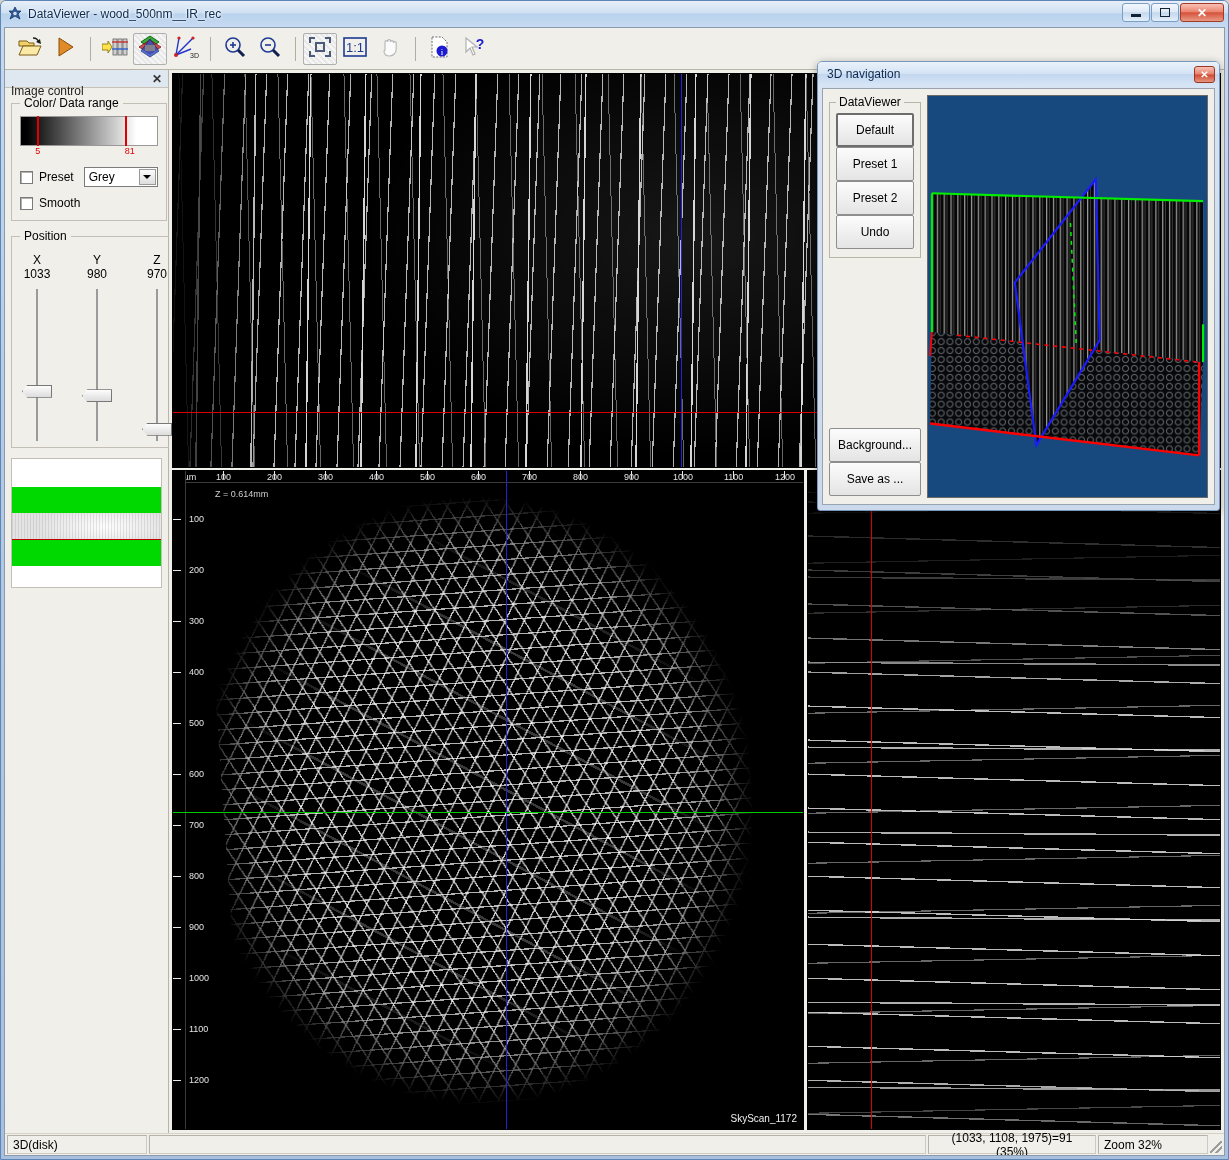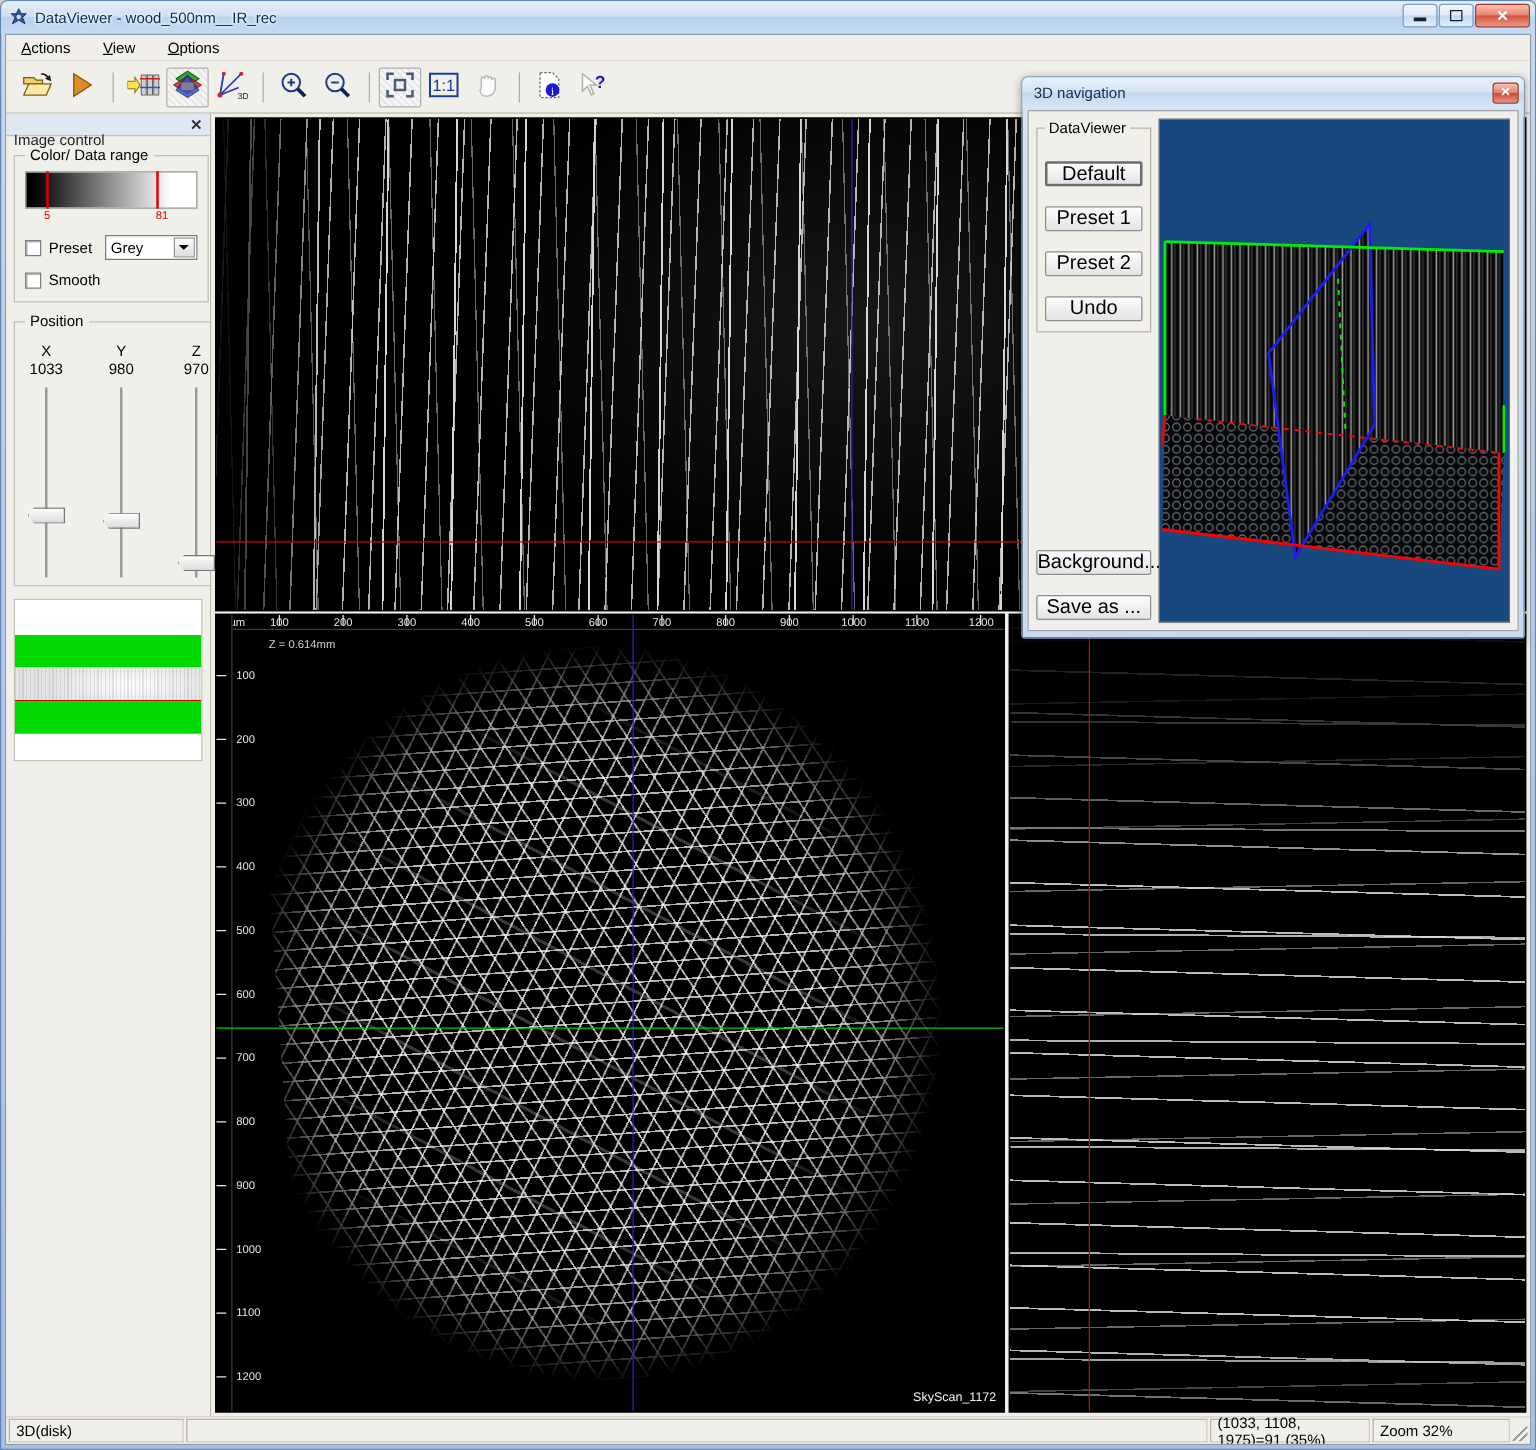--- a/index.html
+++ b/index.html
@@ -316,24 +316,24 @@
   #nav-body {
     flex:1; margin: 2px 4px 5px 4px;
     background:#f0efe9; border:1px solid #9aa4b0;
     display:flex; padding: 6px;
     min-height:0;
   }
   #nav-left { width: 92px; flex:none; display:flex; flex-direction:column; }
   fieldset.orient { border:1px solid #b9b4a8; padding: 4px 6px 8px 6px;}
   fieldset.orient > legend { font-size:12px; padding:0 3px;}
   .navbtn {
-    display:block; width:100%; height:20px; margin-top:16px;
+    display:block; width:100%; height:34px; margin-top:0;
     background: linear-gradient(to bottom,#fcfcfc,#e4e4e4);
     border:1px solid #8e8e8e; border-radius:2px;
-    font-family:"Liberation Sans",sans-serif; font-size:16px; color:#000;
+    font-family:"Liberation Sans",sans-serif; font-size:12px; color:#000;
     cursor:default;
   }
   .navbtn.default { border:2px solid #6d6d6d; font-weight: normal; }
   #nav-left .spacer { flex:1; }
   #nav-3dview {
     flex:1; margin-left: 6px; background:#17497e;
     border:1px solid #6a6a6a; position:relative; overflow:hidden;
   }
 
   
@@ -343,21 +343,21 @@
     font-size:12px;
   }
   .sb-cell {
     display:flex; align-items:center; padding: 0 5px;
     border:1px solid #cfcbc1; border-top-color:#b6b2a8; border-left-color:#b6b2a8;
     margin: 1px 0 1px 2px;
   }
   #sb-help { flex:none; width: 355px; border:none; margin-left:6px; }
   #sb-mode { width: 140px; flex:none; }
   #sb-blank { flex:1; }
-  #sb-coord { width: 128px; flex:none; }
+  #sb-coord { width: 168px; flex:none;text-align:center; }
   #sb-zoom  { width: 110px; flex:none; }
   #sb-grip { width: 16px; flex:none; position:relative; }
   #sb-grip::after{
     content:""; position:absolute; right:2px; bottom:2px; width:12px; height:12px;
     background:
       linear-gradient(135deg, transparent 45%, #9d9d9d 45%, #9d9d9d 55%, transparent 55%),
       linear-gradient(135deg, transparent 70%, #9d9d9d 70%, #9d9d9d 80%, transparent 80%);
   }
 </style>
 </head>
@@ -381,25 +381,20 @@
           <i class="wb-max"></i>
         </div>
       <div class="win-btn close">
           <span class="wb-close">✕</span>
         </div>
     </div>
   </div>
 
   <div id="client">
 
-    <div id="menubar">
-      <div class="menu-item"><u>A</u><span>ctions</span></div>
-      <div class="menu-item"><u>V</u><span>iew</span></div>
-      <div class="menu-item"><u>O</u><span>ptions</span></div>
-    </div>
 
     <div id="toolbar">
       <div class="tbtn">
         <span>
         <svg width="24" height="22" viewBox="0 0 24 22">
           <path d="M1 5 h8 l2 2 h5 v3 H1z" fill="#f2d06b" stroke="#7a5c12" stroke-width="1"></path>
           <path d="M1 19 l4 -9 h18 l-4 9z" fill="#fbe9a8" stroke="#7a5c12" stroke-width="1"></path>
           <path d="M15 2 q5 0 6 5" fill="none" stroke="#1d1d1d" stroke-width="1.4"></path>
           <polygon points="22,3 23,8 18,6" fill="#1d1d1d"></polygon>
         </svg></span>

